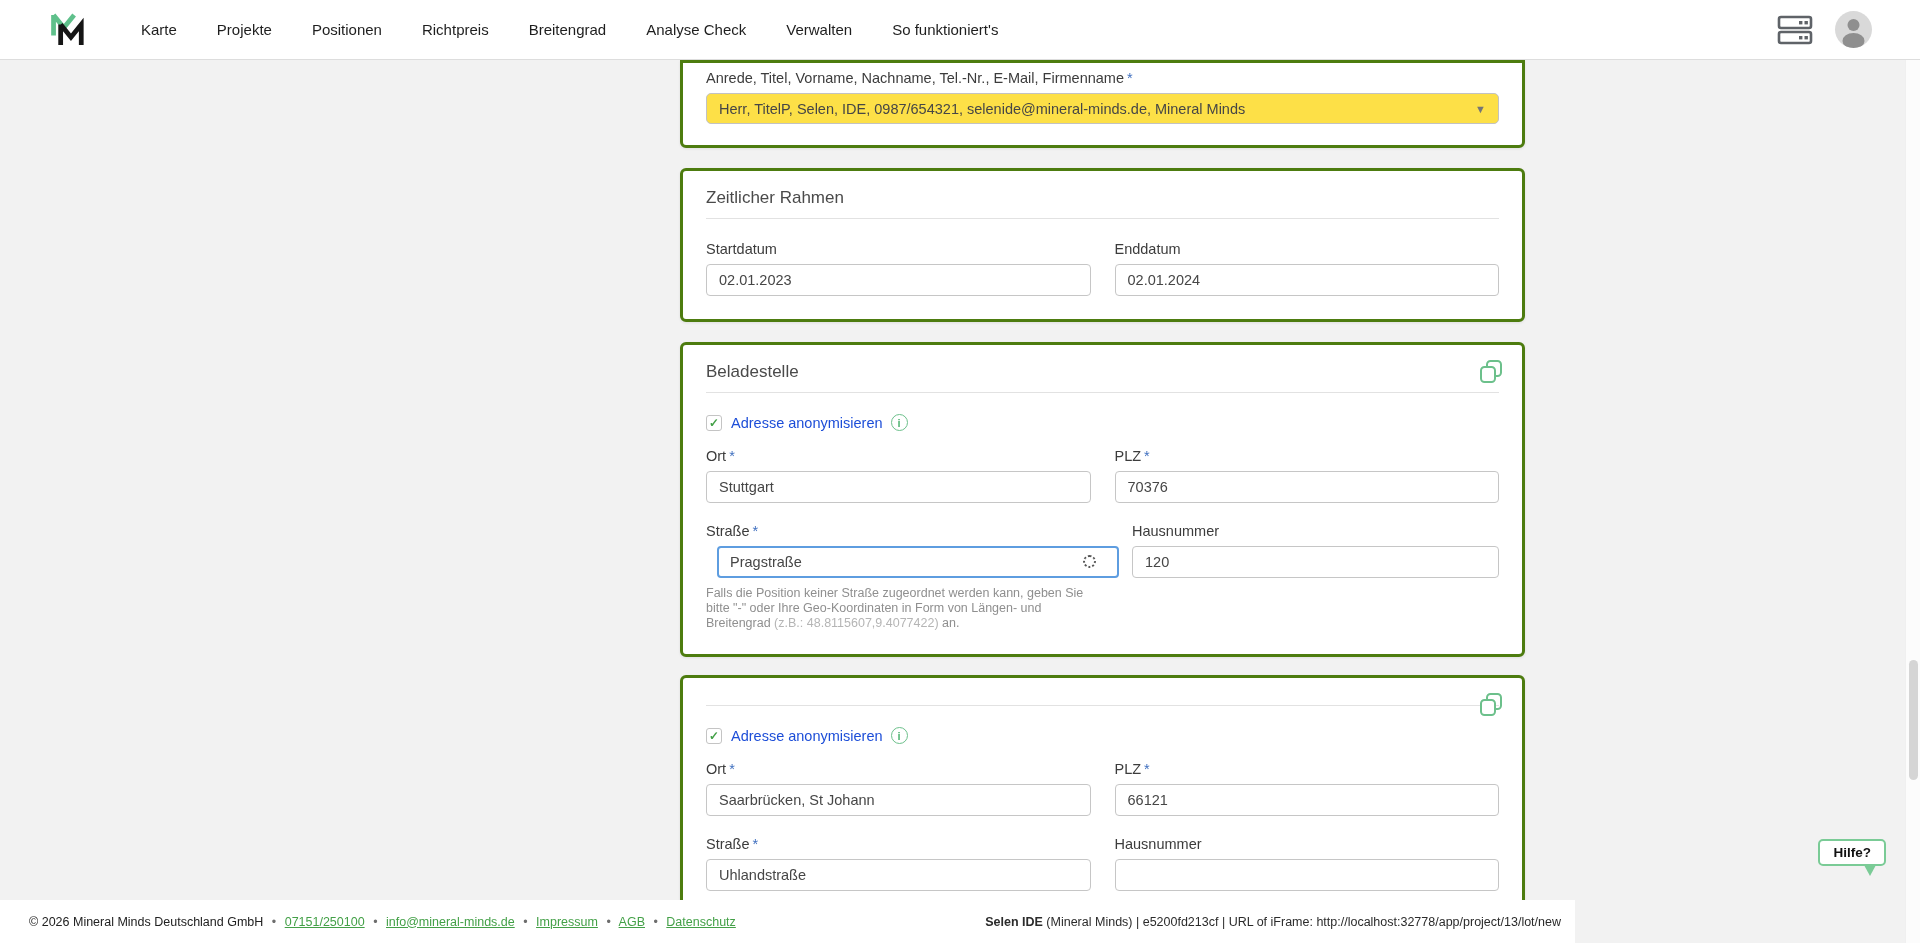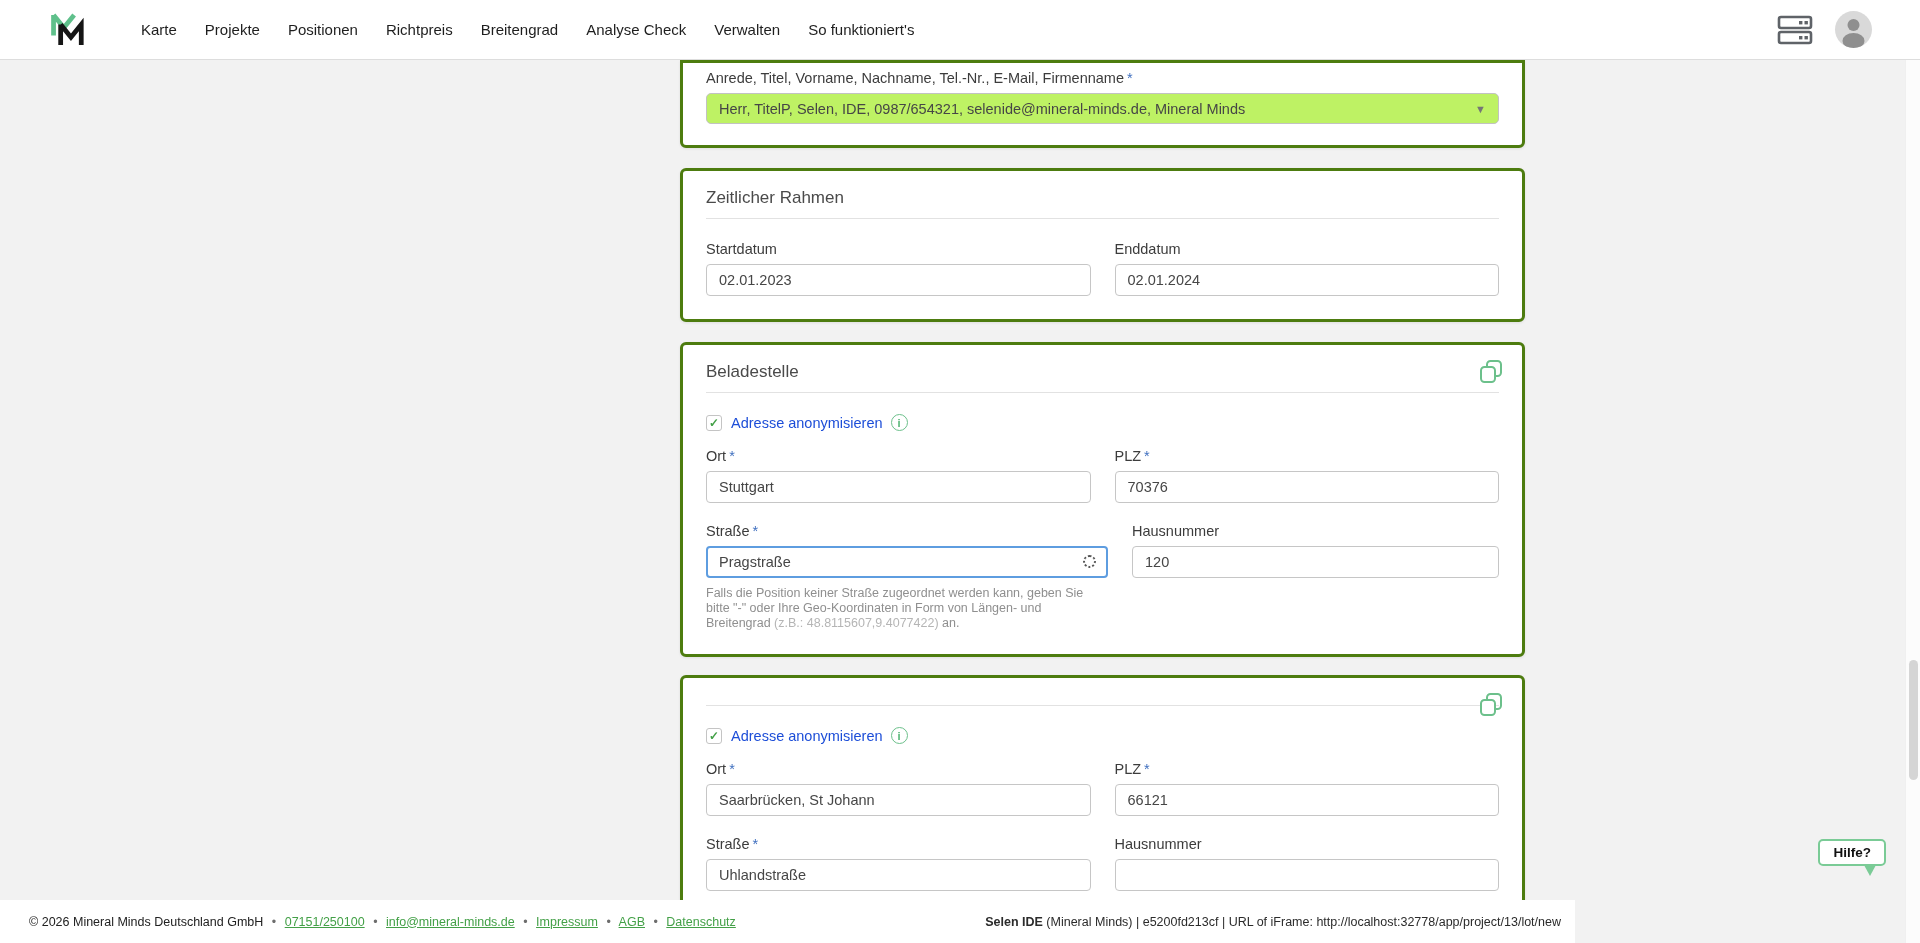--- a/index.html
+++ b/index.html
@@ -3,21 +3,21 @@
 <meta charset="utf-8">
 <style>
   * { margin:0; padding:0; box-sizing:border-box; }
   html,body { width:1920px; height:943px; overflow:hidden;
     font-family:"Liberation Sans", sans-serif; background:#f2f2f2; color:#3c3c3c; }
 
   
   .navbar { position:fixed; top:0; left:0; width:1920px; height:60px; background:#fff;
     border-bottom:1px solid #ddd; display:flex; align-items:center; z-index:60; }
   .logo { margin-left:48px; width:38px; height:40px; flex:0 0 auto; }
-  .nav-items { display:flex; gap:28px; margin-left:55px; }
+  .nav-items { display:flex; gap:40px; margin-left:55px; }
   .nav-item { font-size:15px; color:#1e1e1e; text-decoration:none; cursor:pointer; }
   .nav-right { margin-left:auto; margin-right:48px; display:flex; align-items:center; gap:22px; }
   .avatar { width:37px; height:37px; border-radius:50%; background:#d9d9d9; overflow:hidden;
     display:flex; align-items:center; justify-content:center; cursor:pointer; }
 
   
   .content { position:absolute; top:60px; left:680px; width:845px; }
   .card { background:#fff; border:3px solid #4d7c0f; border-radius:6px;
     box-shadow:0 1px 3px rgba(0,0,0,0.08); padding:17px 23px 23px; position:relative; }
   .card.first { border-top-left-radius:0; border-top-right-radius:0; padding-top:7px; height:88px; }
@@ -29,36 +29,36 @@
   .req { color:#3f6fbf; margin-left:3px; }
   .text-input { width:100%; height:32px; border:1px solid #c6c6c6; border-radius:4px;
     padding:0 12px; font-size:14.5px; color:#464646; background:#fff;
     font-family:"Liberation Sans", sans-serif; outline:none; }
   .grid2 { display:grid; grid-template-columns:1fr 1fr; column-gap:24px; margin-top:22px; }
   .row-gap { margin-top:20px; }
 
   
   .select-box { margin-top:0; height:31px; border:1px solid #c2c2c2; border-radius:5px;
     display:flex; align-items:center; padding:0 12px; font-size:14.5px; color:#464646;
-    cursor:pointer; background:#bef264; }
+    cursor:pointer; background:#fde047; }
   .select-caret { margin-left:auto; font-size:11px; color:#757575; }
 
   
   .check-row { display:flex; align-items:center; margin-top:21px; }
   .checkbox { width:16px; height:16px; border:1px solid #c4c4c4; border-radius:3px; background:#fff;
     display:flex; align-items:center; justify-content:center; cursor:pointer;
     font-size:12px; color:#43a047; font-weight:bold; }
   .check-label { margin-left:9px; font-size:14.5px; color:#1d4ed8; }
   .info-badge { margin-left:8px; width:17px; height:17px; border:1.5px solid #6cc08b; border-radius:50%;
     color:#52b573; font-size:11px; font-weight:600; display:flex; align-items:center;
     justify-content:center; cursor:pointer; }
 
   .addr-grid { margin-top:17px; }
   .input-wrap { position:relative; }
-  .text-input.focused { border:2px solid #5e9de0; padding:0 11px; }
+  .text-input.focused { border:2px solid #5e9de0; padding:0 11px;margin-left:11px; }
   .spinner { position:absolute; right:12px; top:9px; width:13px; height:13px;
     border:2px dotted #555; border-radius:50%; }
 
   .helper { margin-top:8px; width:402px; font-size:12.5px; line-height:15px; color:#8f8f8f; }
   .helper .light { color:#b5b5b5; }
 
   .copy-btn { position:absolute; top:14px; right:19px; width:24px; height:26px;
     background:none; border:none; cursor:pointer; padding:0; }
 
   

